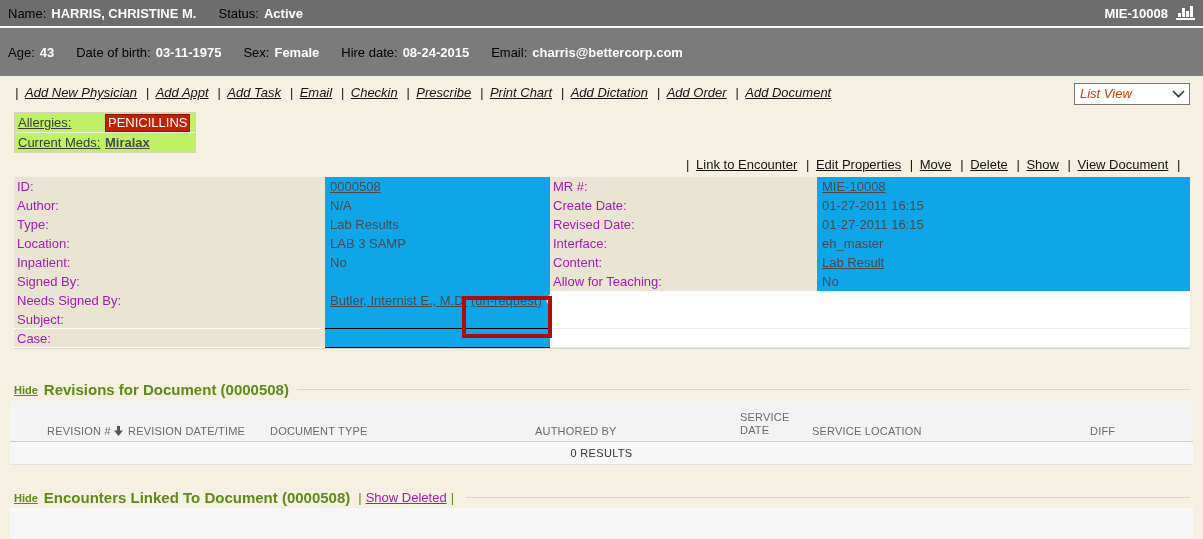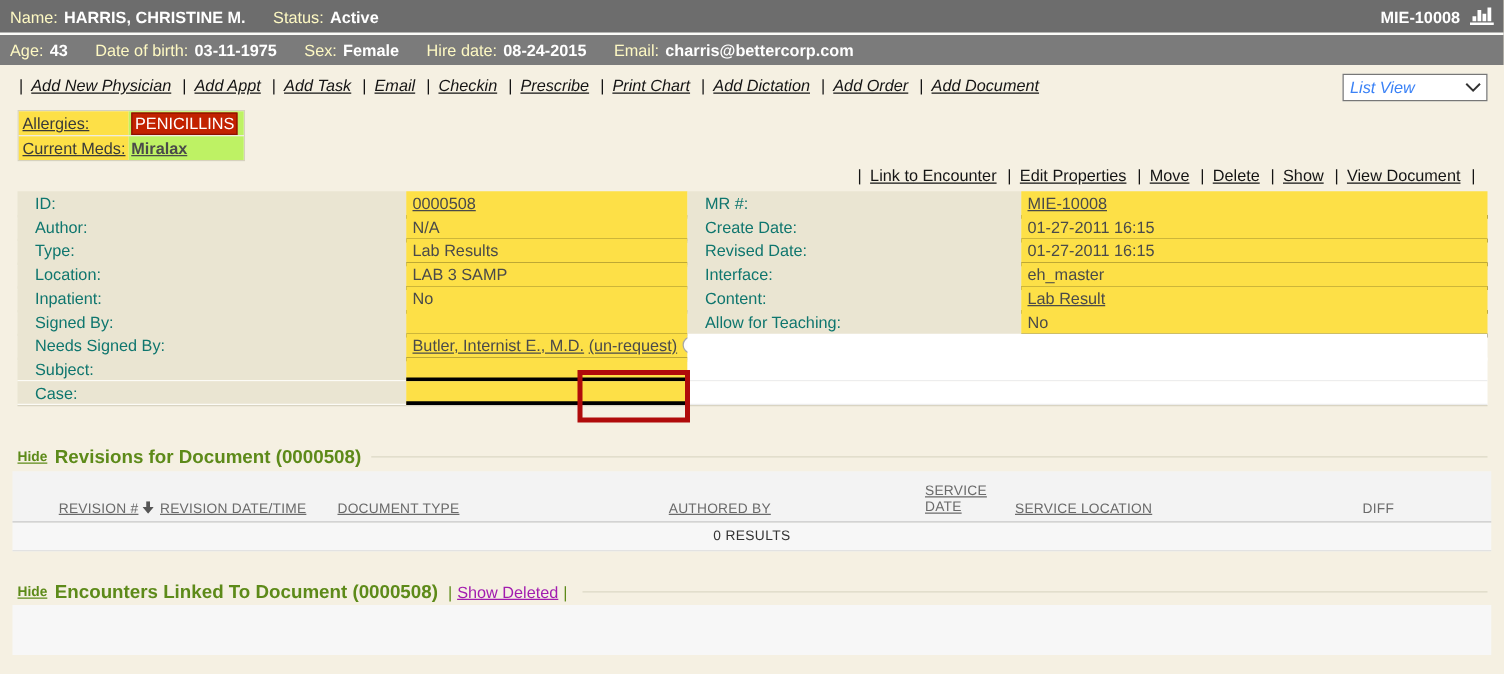--- a/index.html
+++ b/index.html
@@ -3,45 +3,45 @@
 <meta charset="utf-8">
 <style>
   html,body{margin:0;padding:0;width:1203px;height:539px;overflow:hidden;
     font-family:"Liberation Sans","DejaVu Sans",sans-serif;background:#f5f0e2;}
   .page{position:relative;width:1203px;height:539px;overflow:hidden;}
 
   
   .bar1{height:26px;background:#6d6d6d;border-bottom:2px solid #fbfbf8;
     display:flex;align-items:center;padding:0 8px;font-size:13px;}
   .bar2{height:24px;background:#7b7b7b;display:flex;align-items:center;
-    padding:0 8px;font-size:13px;}
-  .blabel{color:#fef9c3;margin-right:5px;}
+    padding:12px 8px;font-size:13px;}
+  .blabel{color:#000000;margin-right:5px;}
   .bvalue{color:#ffffff;font-weight:bold;}
   .bgroup{display:flex;align-items:center;margin-right:22px;white-space:nowrap;}
   .bar-right{margin-left:auto;display:flex;align-items:center;gap:8px;}
   .chart-icon{display:inline-flex;align-items:flex-end;gap:1px;
     border-bottom:2px solid #fff;padding:1px 2px 1px 2px;height:14px;box-sizing:border-box;}
   .chart-icon i{display:block;width:3px;background:#fff;}
   .chart-icon .b1{height:4px;} .chart-icon .b2{height:9px;} .chart-icon .b3{height:6px;} .chart-icon .b4{height:11px;}
 
   
   .menu-row{position:relative;height:36px;line-height:34px;padding-left:10px;font-size:13px;font-style:italic;}
   .menu-row a,.actions a{color:#141414;text-decoration:underline;cursor:pointer;white-space:nowrap;}
   .sep::before{content:"| ";white-space:pre;color:#141414;}
   .sep{margin:0 3px 0 5px;}
   .view-select{position:absolute;top:7px;right:13px;width:116px;height:22px;background:#fff;
     border:1px solid #777;display:flex;align-items:center;padding:0 4px 0 5px;box-sizing:border-box;
-    font-size:13px;color:#3b82f6;cursor:pointer;}
+    font-size:13px;color:#c2410c;cursor:pointer;}
   .view-select .chev{margin-left:auto;}
 
   
   .summary{margin-left:14px;width:180px;border:1px solid #d6d1bd;background:#fff;}
   .srow{display:flex;height:19px;line-height:19px;font-size:13px;border-bottom:1px solid #efece0;}
   .srow:last-child{border-bottom:none;}
-  .slabel{width:88px;background:#fde047;padding-left:3px;box-sizing:border-box;}
+  .slabel{width:88px;background:#bef264;padding-left:3px;box-sizing:border-box;}
   .slabel a{color:#3a3a3a;text-decoration:underline;cursor:pointer;}
   .svalue{flex:1;background:#bef264;padding-left:2px;white-space:nowrap;}
   .allergy-badge{display:inline-block;background:#c22200;border:1px solid #8c1300;
     color:#fff;padding:0 2px;line-height:16px;}
   .med-link{color:#4a4a4a;font-weight:bold;text-decoration:underline;cursor:pointer;}
 
   
   .actions{height:19px;line-height:19px;text-align:right;padding-right:16px;font-size:13px;margin-top:2px;}
 
   
@@ -50,40 +50,40 @@
   .sec-head .rule{flex:1;height:1px;background:#dcd7c5;margin-left:8px;}
   .hide-link{font-size:11px;font-weight:bold;color:#5d8a19;text-decoration:underline;
     margin-right:6px;cursor:pointer;}
   .head-extra{font-weight:normal;font-size:13px;color:#5d8a19;margin-left:4px;}
   .head-extra a{color:#a21caf;text-decoration:underline;cursor:pointer;}
   .gsep{margin:0 4px;color:#5d8a19;}
 
   
   .props{margin:3px 13px 0 14px;border-bottom:1px solid #d9d4c2;}
   .prow{display:grid;grid-template-columns:311px 225px 267px 1fr;height:19px;line-height:19px;font-size:13px;}
-  .plabel{background:#eae5d2;padding-left:14px;border-bottom:1px solid #fcfbf6;color:#0f766e;
+  .plabel{background:#eae5d2;padding-left:3px;border-bottom:1px solid #fcfbf6;color:#a21caf;
     overflow:hidden;white-space:nowrap;}
-  .pvalue{background:#fde047;padding-left:5px;border-bottom:3px solid #000000;color:#4a4a4a;
+  .pvalue{background:#0ea5e9;padding-left:5px;border-bottom:1px solid #000000;color:#4a4a4a;
     overflow:visible;white-space:nowrap;}
   .tlink{color:#4a4a4a;text-decoration:underline;cursor:pointer;}
   .rspan{grid-column:3/5;background:#fff;border-bottom:1px solid #ededed;}
   .info-icon{display:inline-block;width:12px;height:12px;border:1px solid #a7a7a7;border-radius:50%;
     font-size:9px;line-height:12px;text-align:center;color:#2b3fb0;font-style:italic;
     font-family:"Liberation Serif",serif;vertical-align:2px;margin-left:4px;background:#fdfdfd;cursor:pointer;}
 
   
   .annotation-box{position:absolute;left:462px;top:296px;width:82px;height:34px;
     border:4px solid #b00b0b;pointer-events:none;}
 
   
   .grid-head{position:relative;margin:0 10px;background:#f3f3f3;border-bottom:1px solid #c9c9c9;
     font-size:11px;color:#6a6a6a;}
   .rev-head{height:40px;margin-top:3px;}
   .grid-head span.col{position:absolute;bottom:4px;white-space:nowrap;letter-spacing:0.2px;}
-  .grid-head a{color:#6a6a6a;text-decoration:underline;cursor:pointer;margin-top:21px;}
+  .grid-head a{color:#6a6a6a;cursor:pointer;margin-top:21px;}
   .col2line{line-height:13px;bottom:4px;}
   .results-row{margin:0 10px;background:#f7f7f7;border-bottom:1px solid #e2e2e2;
     text-align:center;font-size:11px;color:#333;height:22px;line-height:22px;letter-spacing:0.3px;}
   .enc-head{height:40px;background:#f7f7f7;border-bottom:none;}
   .sort-icon{display:inline-block;vertical-align:-1px;margin-left:3px;}
   .rev-section{margin-top:32px;}
   .enc-section{margin-top:24px;}
 </style>
 </head>
 <body>

